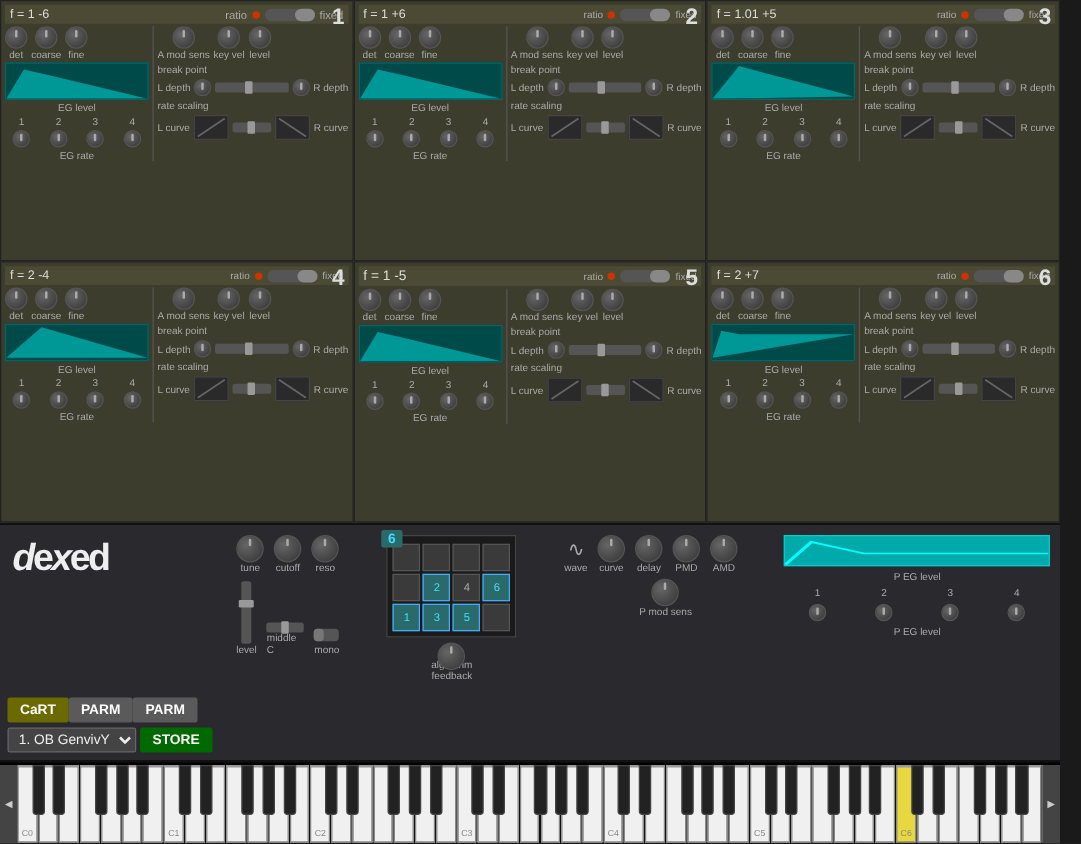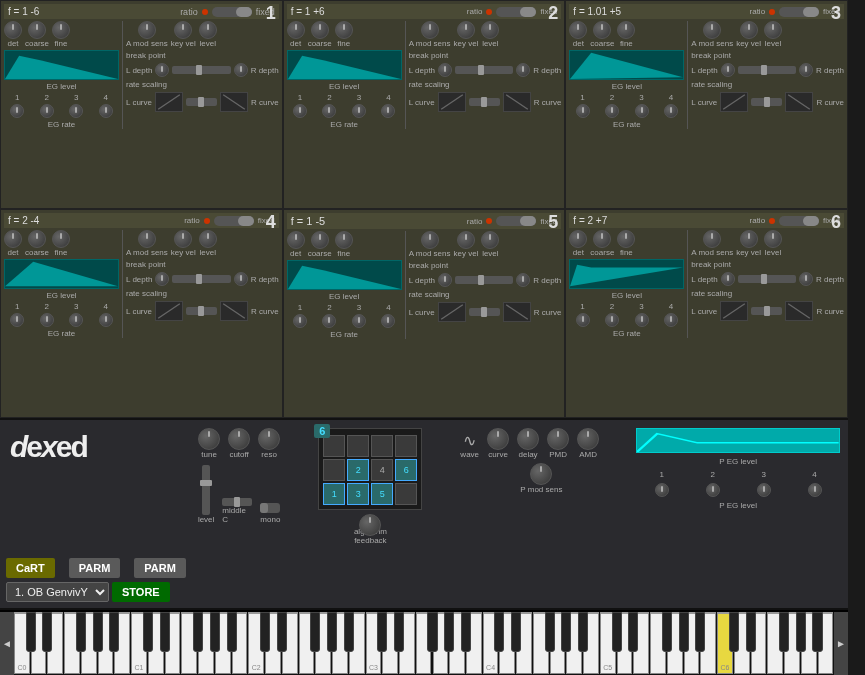--- a/index.html
+++ b/index.html
@@ -847,21 +847,21 @@
 
   </div>
 
   <div class="bottom-panel">
 
     <div style="flex:0 0 175px;display:flex;flex-direction:column;justify-content:space-between;padding:2px;">
       <div style="font-size:30px;font-weight:bold;color:#eee;letter-spacing:-2px;padding:4px 0 0 4px;">
         <span style="font-style:italic;">d</span><span>e</span><span style="font-style:italic;">x</span><span>ed</span>
       </div>
       <div style="display:flex;flex-direction:column;gap:4px;">
-        <div style="display:flex;gap:14px;align-items:flex-end;">
+        <div style="display:flex;gap:0;align-items:flex-end;">
           <button class="btn btn-cart">CaRT</button>
           <button class="btn btn-parm">PARM</button>
           <button class="btn btn-init">PARM</button>
         </div>
         <div style="display:flex;gap:3px;align-items:center;">
           <select class="preset-select"><option>1. OB GenvivY</option></select>
           <button class="btn btn-store">STORE</button>
         </div>
       </div>
     </div>

